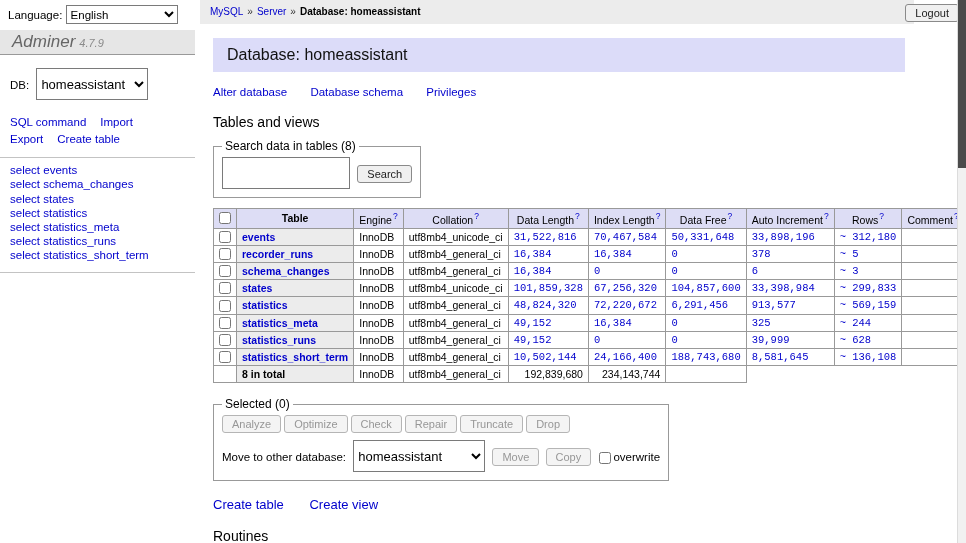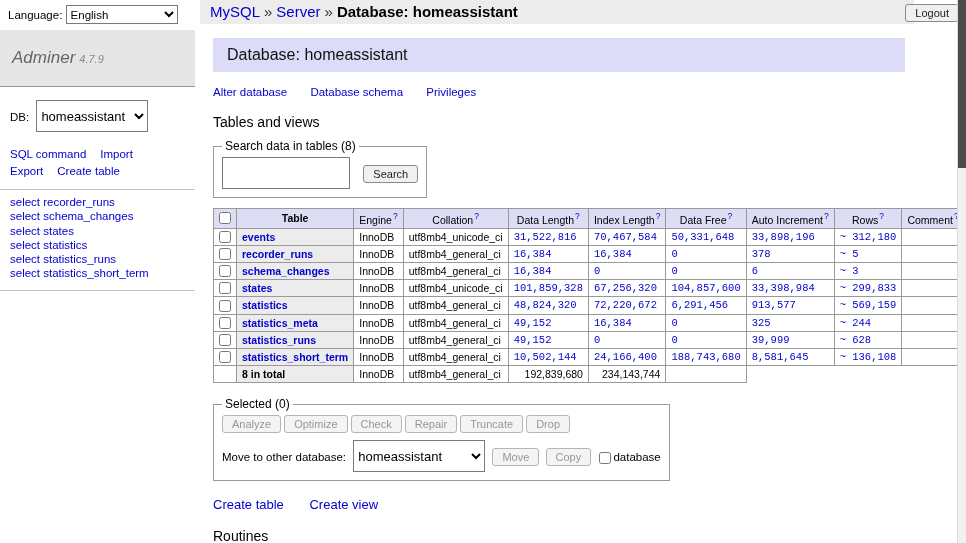--- a/index.html
+++ b/index.html
@@ -13,41 +13,41 @@
     font-family:"Liberation Sans","DejaVu Sans",sans-serif;font-size:12px;color:#000;
   }
   a{color:var(--link);text-decoration:none;cursor:pointer;}
 
   
   #lang-row{position:absolute;left:8px;top:5px;font-size:11.5px;}
   #lang-row select{font-size:11.5px;width:112px;height:19px;}
 
   
   #breadcrumb{position:absolute;left:200px;top:0;right:52px;height:24px;background:var(--breadcrumb-bg);
-    line-height:24px;padding:0 10px;font-size:15px;white-space:nowrap;}
+    line-height:24px;padding:0 10px;font-size:10px;white-space:nowrap;}
   #breadcrumb .sep{margin:0 4px;color:#333;}
   #breadcrumb .current{font-weight:bold;}
 
   
   #logout-btn{position:absolute;right:7px;top:4px;}
 
   button,.btn{
     font-family:"Liberation Sans","DejaVu Sans",sans-serif;font-size:11px;color:#222;
     background:#f0f0f0;border:1px solid #8a8a8a;border-radius:3px;padding:2px 9px;cursor:pointer;
   }
   button.disabled{color:#979797;border-color:#b5b5b5;background:#f4f4f4;}
 
   select,input[type=text]{
     font-family:"Liberation Sans","DejaVu Sans",sans-serif;font-size:13px;
     border:1px solid #7a7a7a;background:#fff;height:32px;
   }
 
   
   #sidebar{position:absolute;left:0;top:30px;width:195px;}
-  #sidebar h1{margin:0;padding:18px 12px;background:#e6e6e6;border-bottom:1px solid #999;
+  #sidebar h1{margin:0;padding:2px 12px;background:#e6e6e6;border-bottom:1px solid #999;
     font-size:17px;font-weight:normal;font-style:italic;color:#666;}
   #sidebar h1 .version{font-size:11px;color:#8a8a8a;margin-left:4px;}
   .db-row{margin:13px 10px 10px;font-size:11.5px;}
   .db-row select{width:112px;margin-left:4px;}
   .side-links{margin:4px 0 0;padding:4px 10px 10px;border-bottom:1px solid #c3c3c3;
     font-size:11.5px;line-height:1.45;}
   .side-links a{margin-right:14px;}
   #tables-list{padding:6px 10px 9px;border-bottom:1px solid #c3c3c3;font-size:11.5px;line-height:1.14;}
   #tables-list p{margin:0 0 1px;white-space:nowrap;}
 
@@ -55,21 +55,21 @@
   #content{position:absolute;left:213px;top:30px;width:692px;}
   #content h2{margin:8px 0 0;padding:8px 14px;background:var(--title-bar-bg);
     font-size:16px;font-weight:normal;color:#111;}
   .top-links{margin:14px 0 0;font-size:11.5px;}
   .top-links a{margin-right:20px;}
   h3{margin:16px 0 0;font-size:14px;font-weight:normal;color:#000;}
 
   fieldset{border:1px solid #999;margin:9px 0 0;padding:4px 8px 8px;display:inline-block;}
   legend{font-size:12px;padding:0 3px;}
   #search-fieldset input[type=text]{width:128px;}
-  #search-fieldset button{margin-left:10px;}
+  #search-fieldset button{margin-left:4px;}
 
   table{border-collapse:collapse;margin:10px 0 0;font-size:10.5px;border-radius:21px;}
   td,th{border:1px solid var(--border);padding:2px 5px;white-space:nowrap;height:13px;}
   thead td,thead th{background:var(--table-head-bg);text-align:center;font-weight:normal;}
   thead th{font-weight:bold;}
   tbody th{background:var(--row-head-bg);text-align:left;}
   tbody th a{font-weight:bold;}
   td.num{text-align:left;font-family:Liberation Mono, monospace;}
   td.num a{font-weight:normal;}
   td.num-black{text-align:right;color:#000;}
@@ -120,41 +120,45 @@
     </select>
   </div>
 
   <div class="side-links">
     <a>SQL command</a><a>Import</a><br>
     <a>Export</a><a>Create table</a>
   </div>
 
   <div id="tables-list">
 
-
-      <p>
-        <a>select</a>
-        <a>recorder_runs</a>
-      </p>
+      <p>
+        <a>select</a>
+        <a>events</a>
+      </p>
+
 
       <p>
         <a>select</a>
         <a>schema_changes</a>
       </p>
 
       <p>
         <a>select</a>
         <a>states</a>
       </p>
 
       <p>
         <a>select</a>
         <a>statistics</a>
       </p>
 
+      <p>
+        <a>select</a>
+        <a>statistics_meta</a>
+      </p>
 
       <p>
         <a>select</a>
         <a>statistics_runs</a>
       </p>
 
       <p>
         <a>select</a>
         <a>statistics_short_term</a>
       </p>
@@ -317,21 +321,21 @@
     <div class="btn-row">
       
     <button class="disabled">Analyze</button><button class="disabled">Optimize</button><button class="disabled">Check</button><button class="disabled">Repair</button><button class="disabled">Truncate</button><button class="disabled">Drop</button></div>
     <div class="move-row">
       <span>Move to other database:</span>
       <select>
         <option selected="">homeassistant</option>
       </select>
       <button class="disabled">Move</button>
       <button class="disabled">Copy</button>
-      <input type="checkbox" style=""><label>database</label>
+      <input type="checkbox" style=""><label>overwrite</label>
     </div>
   </fieldset>
 
   <div class="create-links">
     <a>Create table</a>
     <a>Create view</a>
   </div>
 
   <h3>Routines</h3>
   <div class="routine-links">

